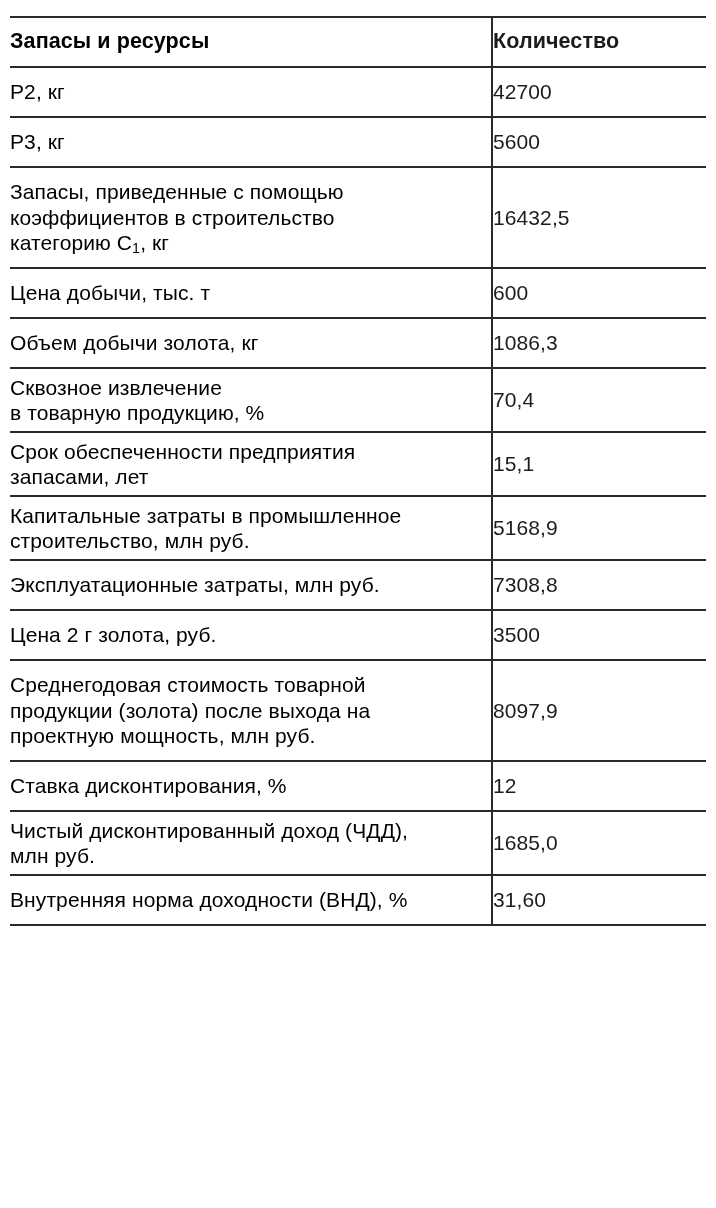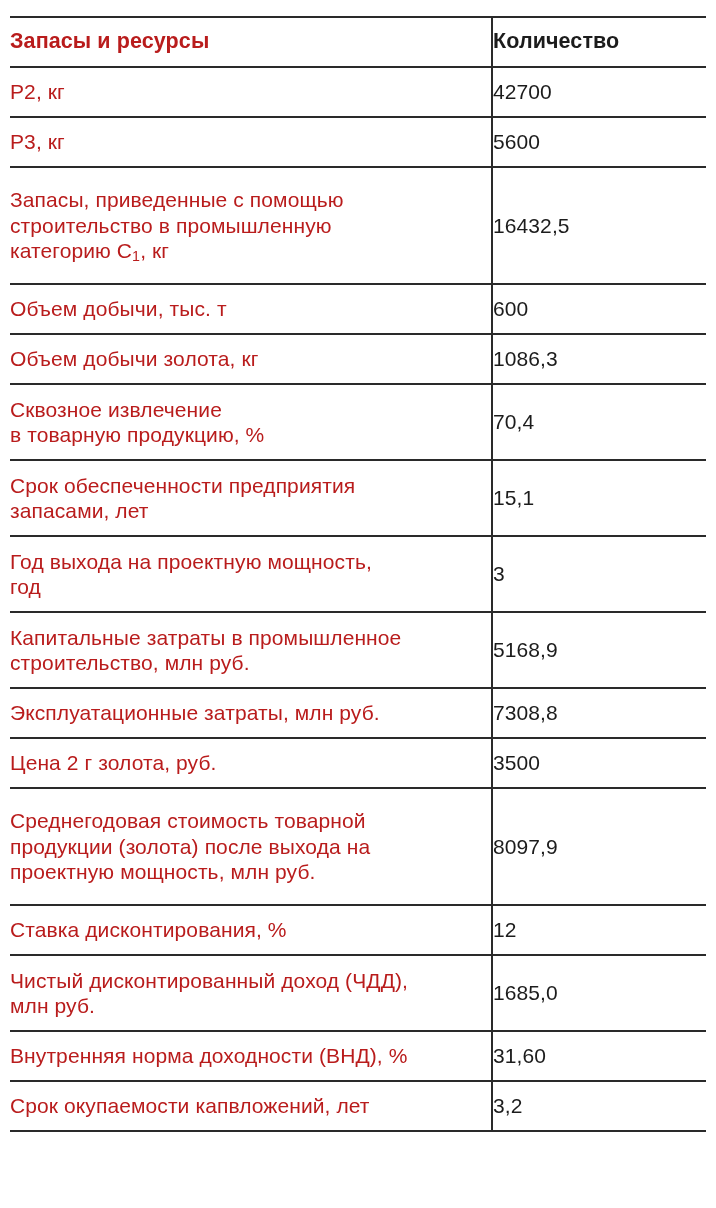--- a/index.html
+++ b/index.html
@@ -46,42 +46,42 @@
     padding: 0;
     vertical-align: middle;
     text-align: left;
   }
 
   .cell-param {
     padding: 6px 16px 6px 4px;
     font-size: 21px;
     line-height: 25.5px;
     font-weight: 400;
-    color: #b91c1c;
+    color: #000000;
     letter-spacing: 0.1px;
   }
   .cell-value {
     padding: 6px 10px 6px 12px;
     font-size: 21px;
     line-height: 25.5px;
     font-weight: 400;
     color: #1c1c1c;
     border-left: 2px solid #2a2a2a;
     letter-spacing: 0.1px;
   }
 
   tr.header-row .cell-param,
   tr.header-row .cell-value {
     font-weight: 700;
     font-size: 21.5px;
   }
 
   tr.h1 { height: 50px; }
-  tr.h2 { height: 76px; }
-  tr.h3 { height: 117px; }
+  tr.h2 { height: 64px; }
+  tr.h3 { height: 101px; }
 
   .cell-param .line,
   .cell-value .line { display: block; }
 
   sub {
     font-size: 0.68em;
     vertical-align: -0.22em;
     line-height: 0;
   }
 </style>
@@ -110,28 +110,28 @@
           </tr>
           <tr class="data-row h1">
             <td class="cell-param">
               <span class="line">Р3, кг</span>
             </td>
             <td class="cell-value">5600</td>
           </tr>
           <tr class="data-row h3">
             <td class="cell-param">
               <span class="line">Запасы, приведенные с помощью</span>
-              <span class="line">строительство в промышленную</span>
+              <span class="line">коэффициентов в строительство</span>
               <span class="line">категорию С<sub>1</sub>, кг</span>
             </td>
             <td class="cell-value">16432,5</td>
           </tr>
           <tr class="data-row h1">
             <td class="cell-param">
-              <span class="line">Объем добычи, тыс. т</span>
+              <span class="line">Цена добычи, тыс. т</span>
             </td>
             <td class="cell-value">600</td>
           </tr>
           <tr class="data-row h1">
             <td class="cell-param">
               <span class="line">Объем добычи золота, кг</span>
             </td>
             <td class="cell-value">1086,3</td>
           </tr>
           <tr class="data-row h2">
@@ -140,27 +140,20 @@
               <span class="line">в товарную продукцию, %</span>
             </td>
             <td class="cell-value">70,4</td>
           </tr>
           <tr class="data-row h2">
             <td class="cell-param">
               <span class="line">Срок обеспеченности предприятия</span>
               <span class="line">запасами, лет</span>
             </td>
             <td class="cell-value">15,1</td>
-          </tr>
-          <tr class="data-row h2">
-            <td class="cell-param">
-              <span class="line">Год выхода на проектную мощность,</span>
-              <span class="line">год</span>
-            </td>
-            <td class="cell-value">3</td>
           </tr>
           <tr class="data-row h2">
             <td class="cell-param">
               <span class="line">Капитальные затраты в промышленное</span>
               <span class="line">строительство, млн руб.</span>
             </td>
             <td class="cell-value">5168,9</td>
           </tr>
           <tr class="data-row h1">
             <td class="cell-param">
@@ -193,23 +186,17 @@
               <span class="line">Чистый дисконтированный доход (ЧДД),</span>
               <span class="line">млн руб.</span>
             </td>
             <td class="cell-value">1685,0</td>
           </tr>
           <tr class="data-row h1">
             <td class="cell-param">
               <span class="line">Внутренняя норма доходности (ВНД), %</span>
             </td>
             <td class="cell-value">31,60</td>
-          </tr>
-          <tr class="data-row h1">
-            <td class="cell-param">
-              <span class="line">Срок окупаемости капвложений, лет</span>
-            </td>
-            <td class="cell-value">3,2</td>
           </tr>
         </tbody>
     </table>
   </div>
 </div>
 
 </body></html>

